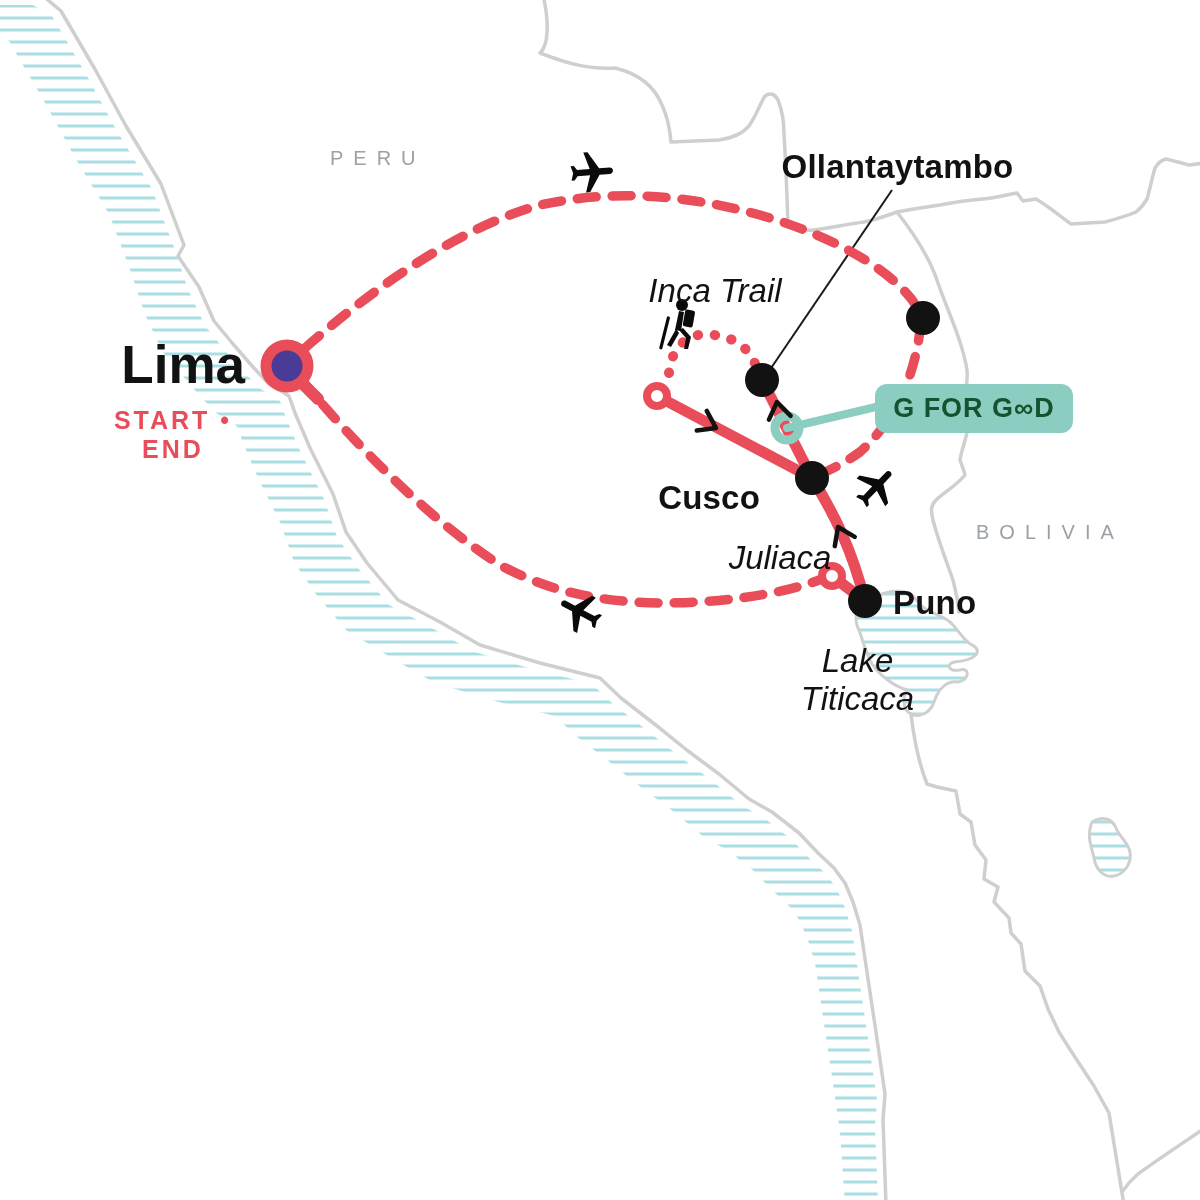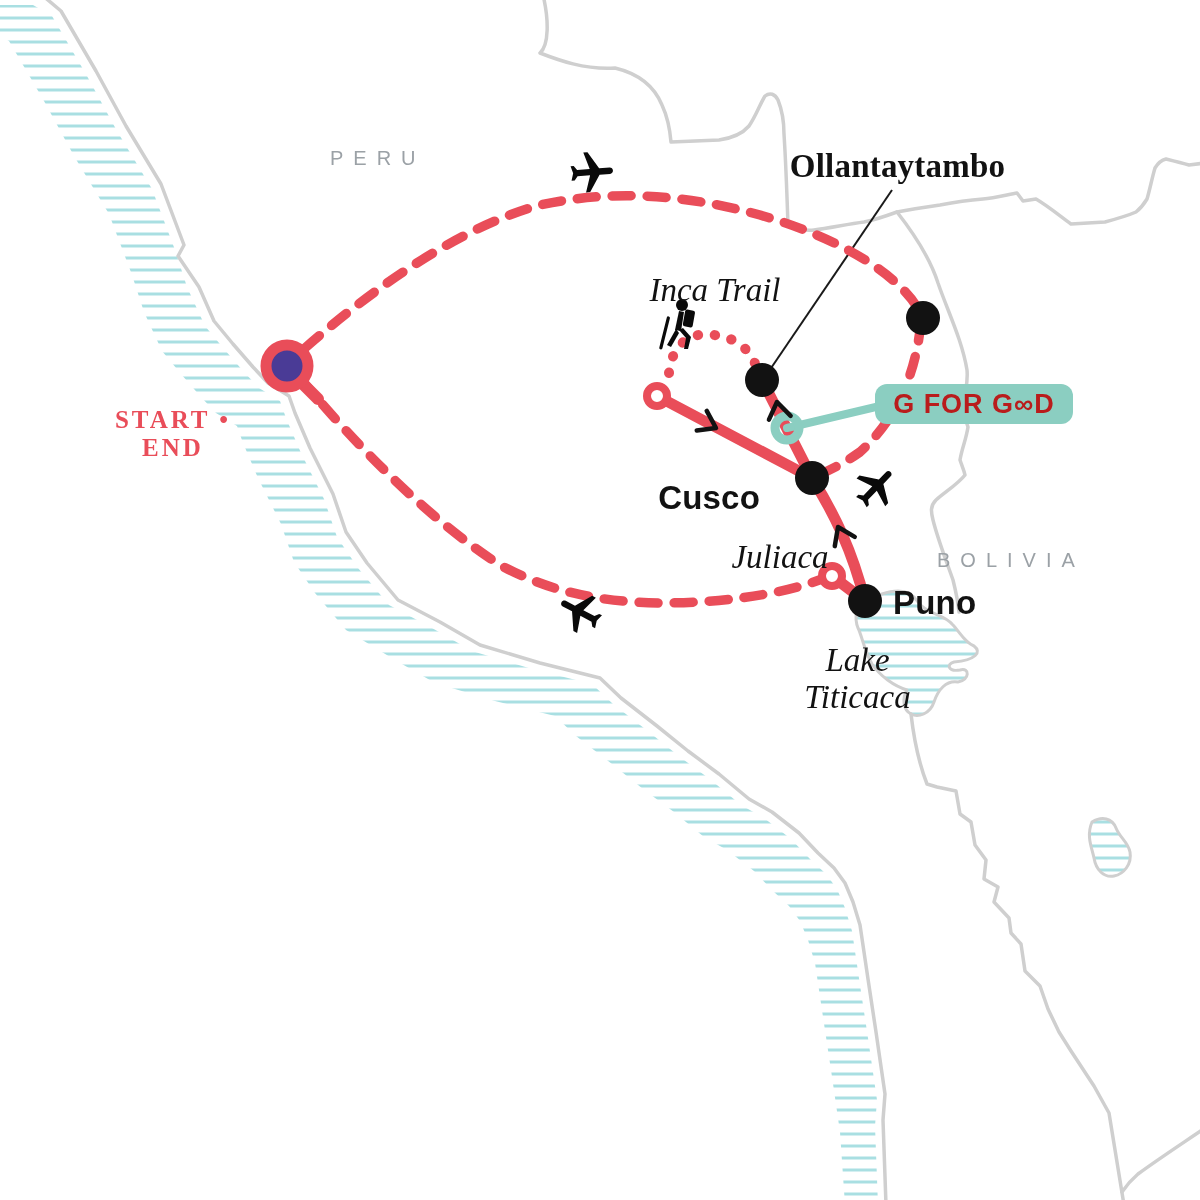--- a/index.html
+++ b/index.html
@@ -5,25 +5,25 @@
   html,body{margin:0;padding:0;background:#ffffff;}
   #stage{position:relative;width:1200px;height:1200px;overflow:hidden;background:#ffffff;
          font-family:"Liberation Sans","DejaVu Sans",sans-serif;}
   #map-art{position:absolute;left:0;top:0;}
   .lbl{position:absolute;color:#121212;white-space:pre-line;}
   .city{font-weight:bold;font-size:33px;letter-spacing:0.2px;}
   .country{color:#9BA1A6;font-size:20px;letter-spacing:10px;font-weight:normal;}
   .water{font-style:italic;font-size:33px;font-weight:normal;}
   .lima{font-weight:bold;font-size:53px;}
   .startend{color:#E94D59;font-weight:bold;font-size:25px;letter-spacing:3px;margin-top:16px;}
-  .badge{position:absolute;left:875px;top:384px;width:198px;height:40px;border-radius:12px;
-         display:flex;align-items:center;justify-content:center;color:#b91c1c;
+  .badge{position:absolute;left:875px;top:384px;width:198px;height:49px;border-radius:12px;
+         display:flex;align-items:center;justify-content:center;color:#14532d;
          font-weight:bold;font-size:27px;letter-spacing:1px;}
   .tal-r{text-align:right;}
-  .tal-c{text-align:center;font-family:Liberation Serif, serif;}
+  .tal-c{text-align:center;}
 </style>
 </head>
 <body>
 
 <div id="stage">
 
   <svg id="map-art" width="1200" height="1200" viewBox="0 0 1200 1200">
     <defs>
       <pattern id="hatch" width="14" height="12" patternUnits="userSpaceOnUse">
         <path d="M0 6 H14" stroke="#A9DFE2" stroke-width="3"></path>
@@ -122,22 +122,23 @@
       <circle cx="27" cy="9" r="6"></circle>
       <path d="M24,15 L20,34 L26,35 L29,16 Z"></path>
       <rect x="29" y="14" width="10" height="17" rx="2" transform="rotate(10 34 22)"></rect>
       <path d="M21,33 L12,49 L16,51 L24,37 Z"></path>
       <path d="M24,34 L31,42 L29,53 L33,53 L36,41 L28,32 Z"></path>
       <rect x="8" y="20" width="3.2" height="34" rx="1.5" transform="rotate(14 10 37)"></rect>
     </g>
   </svg>
 
   <div class="lbl country" style="left:330px;top:147px;">PERU</div>
-  <div class="lbl country" style="left:937px;top:521px;margin-top:28px;">BOLIVIA</div>
+  <div class="lbl country" style="left:976px;top:521px;">BOLIVIA</div>
 
+  <div class="lbl lima tal-r" style="left:90px;top:334px;width:155px;">Lima</div>
   <div class="lbl startend tal-c" style="left:88px;top:390px;width:170px;">START • END</div>
 
   <div class="lbl city tal-c" style="left:770px;top:148px;width:255px;">Ollantaytambo</div>
   <div class="lbl city tal-r" style="left:620px;top:479px;width:140px;">Cusco</div>
   <div class="lbl city" style="left:893px;top:584px;">Puno</div>
 
   <div class="lbl water tal-c" style="left:640px;top:272px;width:150px;">Inca Trail</div>
   <div class="lbl water tal-c" style="left:705px;top:539px;width:150px;">Juliaca</div>
   <div class="lbl water tal-c" style="left:775px;top:642px;width:165px;">Lake Titicaca</div>
 

